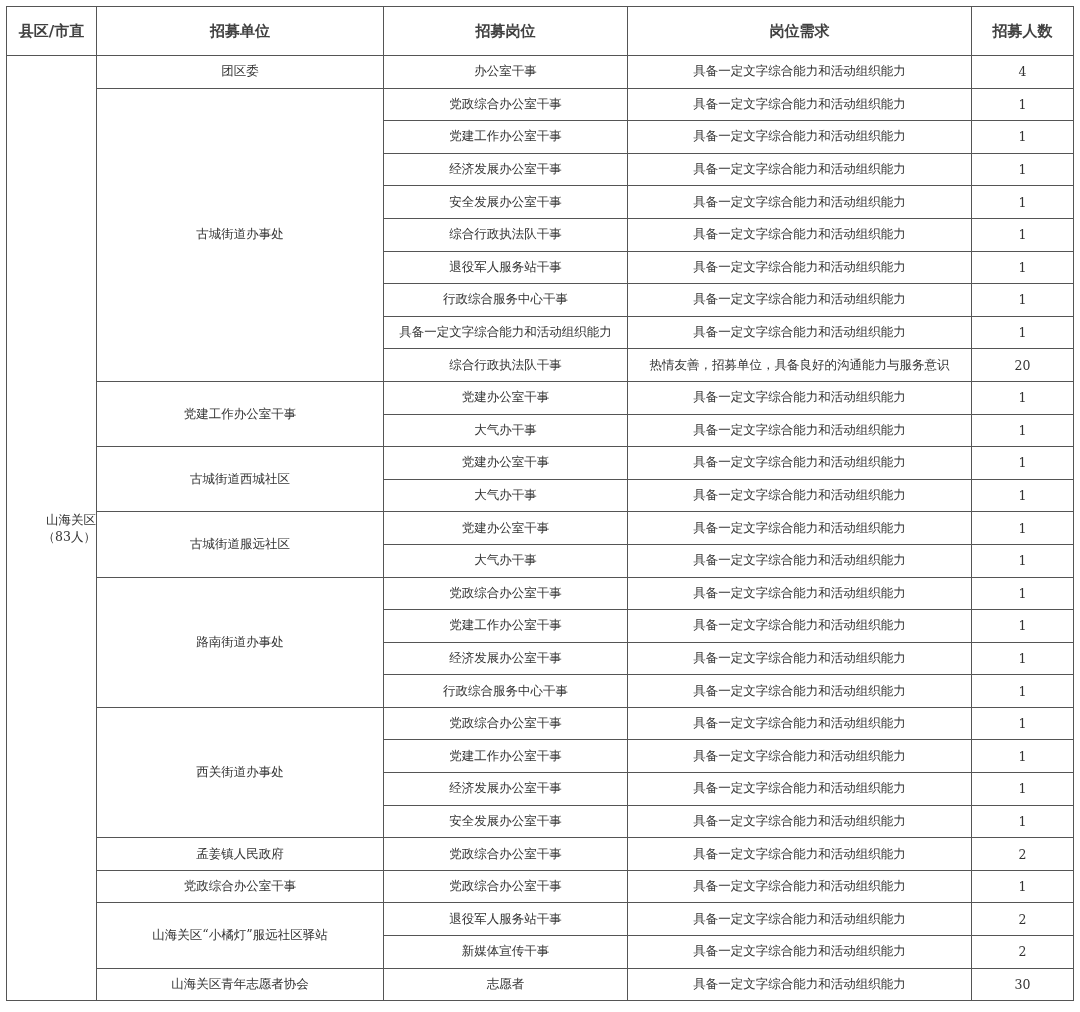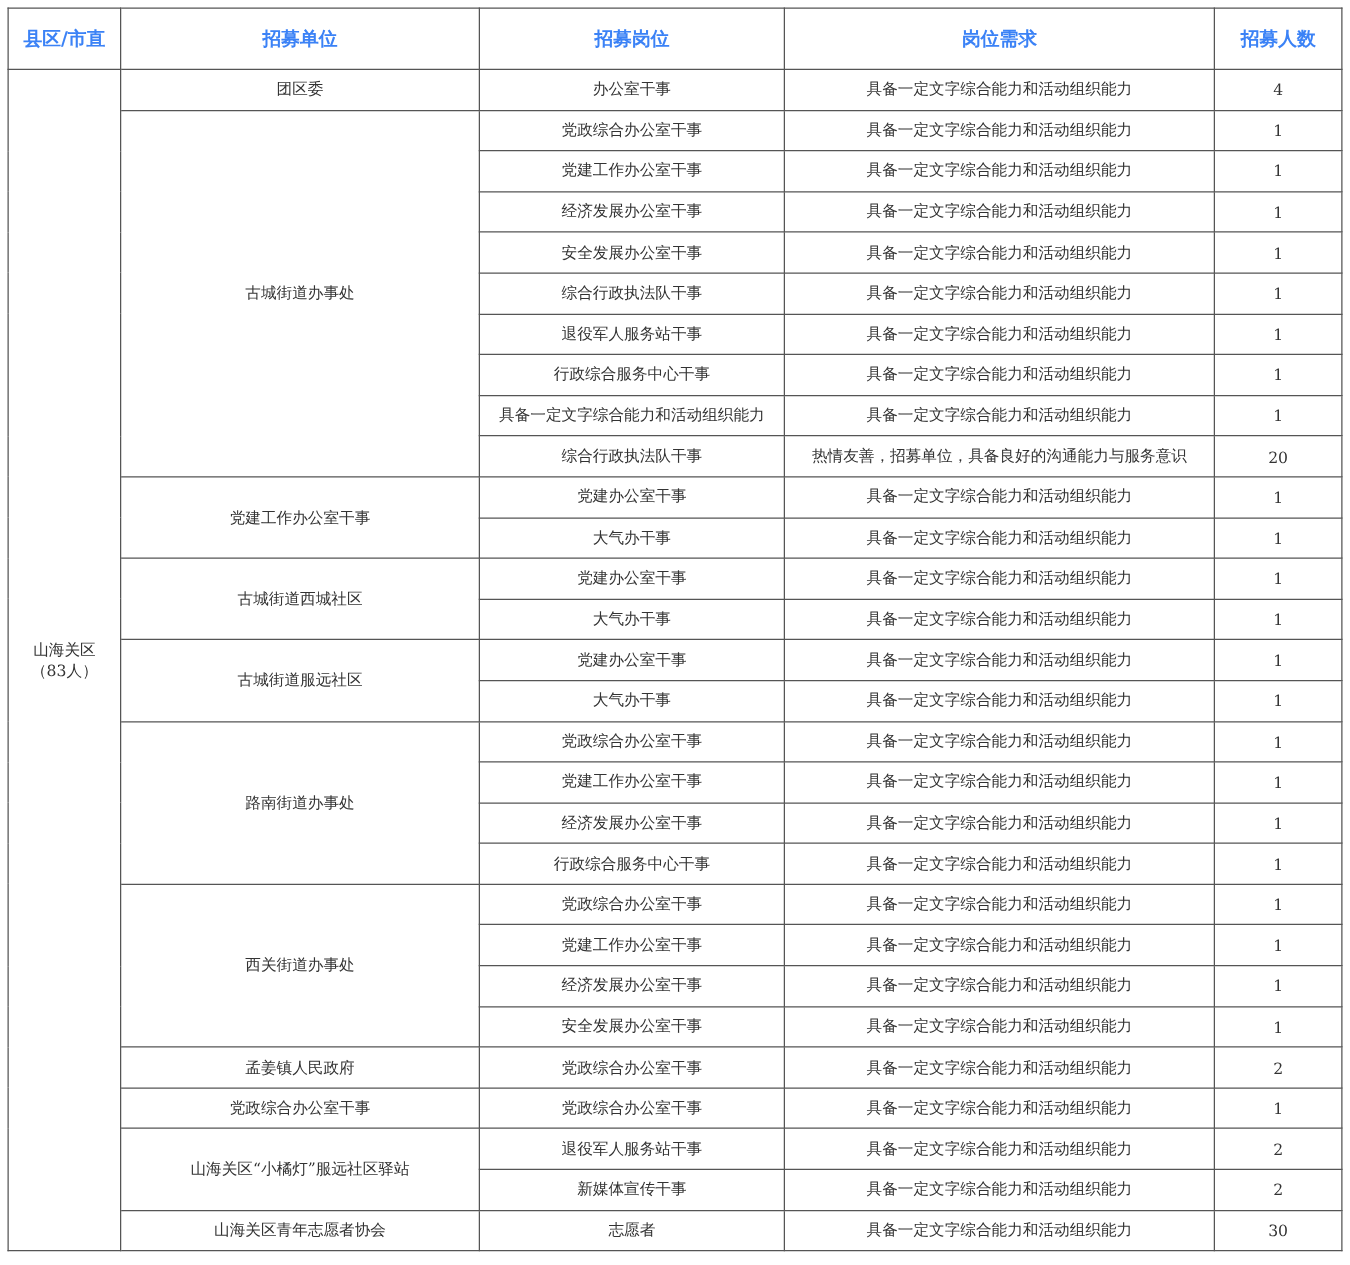--- a/index.html
+++ b/index.html
@@ -1,22 +1,22 @@
 <!DOCTYPE html>
 <html><head>
 <meta charset="utf-8">
 <style>
   html,body{margin:0;padding:0;background:#fff;}
   body{width:1080px;height:1012px;overflow:hidden;font-family:"DejaVu Serif","Liberation Serif",serif;color:#333;}
   table{position:absolute;left:6px;top:6px;border-collapse:collapse;table-layout:fixed;width:1068px;}
   td,th{border:1.2px solid #555;text-align:center;vertical-align:middle;padding:0;font-size:12.5px;font-weight:normal;color:#333;}
-  th{height:48px;font-size:15px;font-weight:bold;color:#3b82f6;}
+  th{height:48px;font-size:15px;font-weight:bold;color:#404040;}
   td{height:31.6px;}
   .c1{width:90px;} .c2{width:287px;} .c3{width:244px;} .c4{width:344px;} .c5{width:102px;}
-  .district{line-height:17px;}
+  .district{line-height:17px;text-align:right;}
 </style>
 </head>
 <body>
 
 <table>
   <colgroup>
       <col class="c1">
       <col class="c2">
       <col class="c3">
       <col class="c4">

